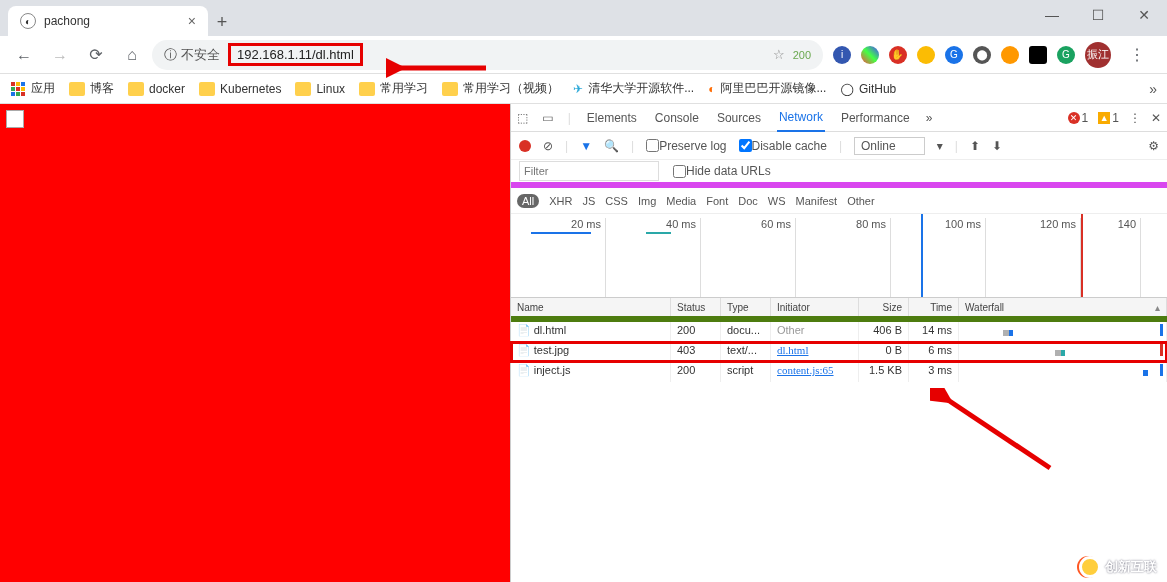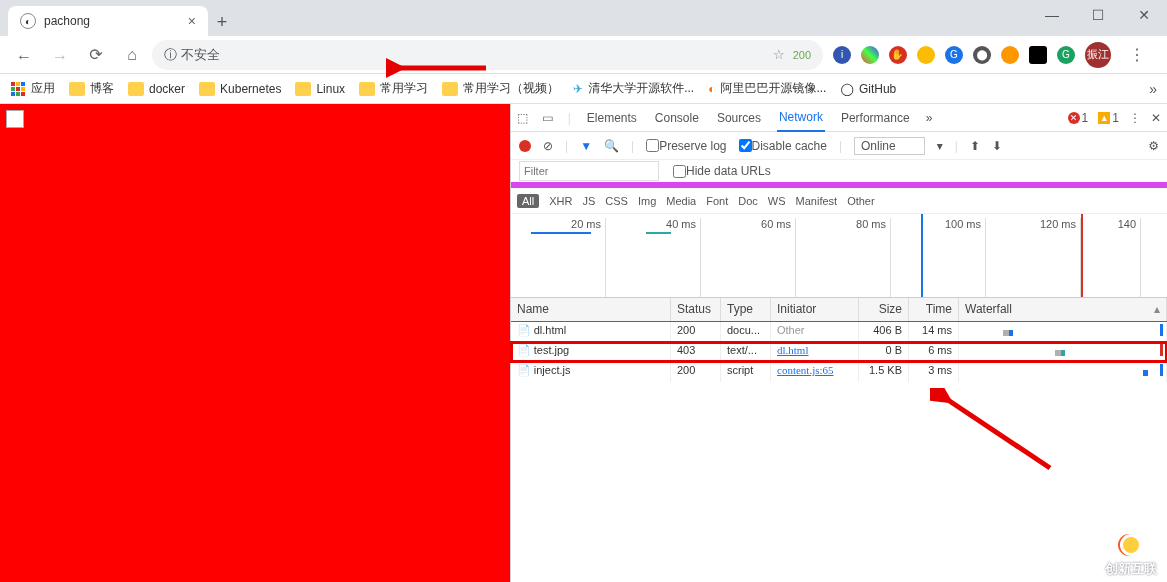--- a/index.html
+++ b/index.html
@@ -52,47 +52,47 @@
 
 .dt-toolbar { height: 28px; display: flex; align-items: center; padding: 0 8px; gap: 12px; border-bottom: 1px solid #eee; color: #555; }
 .rec-dot { width: 12px; height: 12px; border-radius: 50%; background: #d93025; }
 .cbx { display: flex; align-items: center; gap: 0; }
 .select-box { border: 1px solid #ccc; padding: 1px 28px 1px 6px; position: relative; }
 
 .dt-filter { height: 28px; display: flex; align-items: center; padding: 0 8px; gap: 14px; border-bottom: 6px solid #d946ef; color: #555; }
 .filter-input { width: 140px; height: 20px; border: 1px solid #ddd; padding: 0 4px; font-size: 11px; color: #aaa; }
 
 .dt-types { height: 26px; display: flex; align-items: center; padding: 0 6px; gap: 10px; border-bottom: 1px solid #eee; color: #555; font-size: 11px; }
-.type-all { background: #666; color: #fff; padding: 1px 5px; border-radius: 2px; }
+.type-all { background: #666; color: #fff; padding: 1px 5px; border-radius: 7px; }
 
 .timeline { height: 84px; border-bottom: 1px solid #ccc; position: relative; overflow-x: auto; overflow-y: hidden; }
 .timeline-labels { display: flex; padding: 4px 0 0 0; font-size: 11px; color: #555; }
 .tl-label { flex: none; text-align: right; padding-right: 4px; border-right: 1px solid #ddd; height: 80px; }
 
 .net-table { flex: 1; position: relative; }
-.net-header { display: flex; height: 24px; border-bottom: 1px solid #4d7c0f; background: #f5f5f5; font-size: 12px; color: #444; }
+.net-header { display: flex; height: 24px; border-bottom: 6px solid #4d7c0f; background: #f5f5f5; font-size: 10px; color: #444; }
 .net-header > div { border-right: 1px solid #ddd; padding: 4px 6px; }
 .col-name { width: 160px; }
 .col-status { width: 50px; }
 .col-type { width: 50px; }
 .col-init { width: 88px; }
 .col-size { width: 50px; text-align: right; }
 .col-time { width: 50px; text-align: right; }
 .col-wf { flex: 1; }
 
 .net-row { display: flex; height: 20px; font-size: 11px; color: #333; }
 .net-row > div { border-right: 1px solid #eee; padding: 2px 6px; overflow: hidden; white-space: nowrap; }
 .net-row.hl { outline: 3px solid #e60000; outline-offset: -2px; justify-content: space-between; }
 .net-row .link { color: #1a73e8; text-decoration: underline; font-family: Liberation Serif, serif; }
 .net-row .muted { color: #999; }
 .wf-bar { position: relative; height: 100%; }
 .wf-seg { position: absolute; top: 6px; height: 6px; }
 
 .red-arrow { position: absolute; z-index: 50; }
-.watermark { position: absolute; bottom: 4px; right: 10px; font-size: 13px; font-weight: bold; color: #fff; text-shadow: 0 0 2px #667; display: flex; align-items: center; gap: 4px; flex-direction: column; }
+.watermark { position: absolute; bottom: 4px; right: 10px; font-size: 13px; font-weight: bold; color: #fff; text-shadow: 0 0 2px #667; display: flex; align-items: center; gap: 4px; }
 .watermark-circle { width: 22px; height: 22px; border-radius: 50%; background: #ffce3d; border: 3px solid #fff; box-shadow: -2px 0 0 #ff5722; }
 .icon-sym { font-family: Arial; }
 </style>
 </head>
 <body>
 
 <div class="win-controls">
   <div class="win-btn">—</div>
   <div class="win-btn">☐</div>
   <div class="win-btn">✕</div>
@@ -110,20 +110,21 @@
 <div class="addr-row">
   <div class="nav-btn">←</div>
   <div class="nav-btn disabled">→</div>
   <div class="nav-btn">⟳</div>
   <div class="nav-btn">⌂</div>
   <div class="omnibox">
     <span class="insecure">
       <span class="icon-sym">ⓘ</span>
       <span>不安全</span>
     </span>
+    <span class="url-highlight">192.168.1.11/dl.html</span>
     <span class="star">☆</span>
     <span style="color:#6aa84f;font-size:11px;">200</span>
   </div>
   <div class="extensions">
     <span class="ext-icon" style="background:#3357b0">i</span>
     <span class="ext-icon" style="background:linear-gradient(45deg,#f44,#4f4,#44f)"></span>
     <span class="ext-icon" style="background:#d93025">✋</span>
     <span class="ext-icon" style="background:#fbbc04"></span>
     <span class="ext-icon" style="background:#1a73e8">G</span>
     <span class="ext-icon" style="background:#555">⬤</span>

